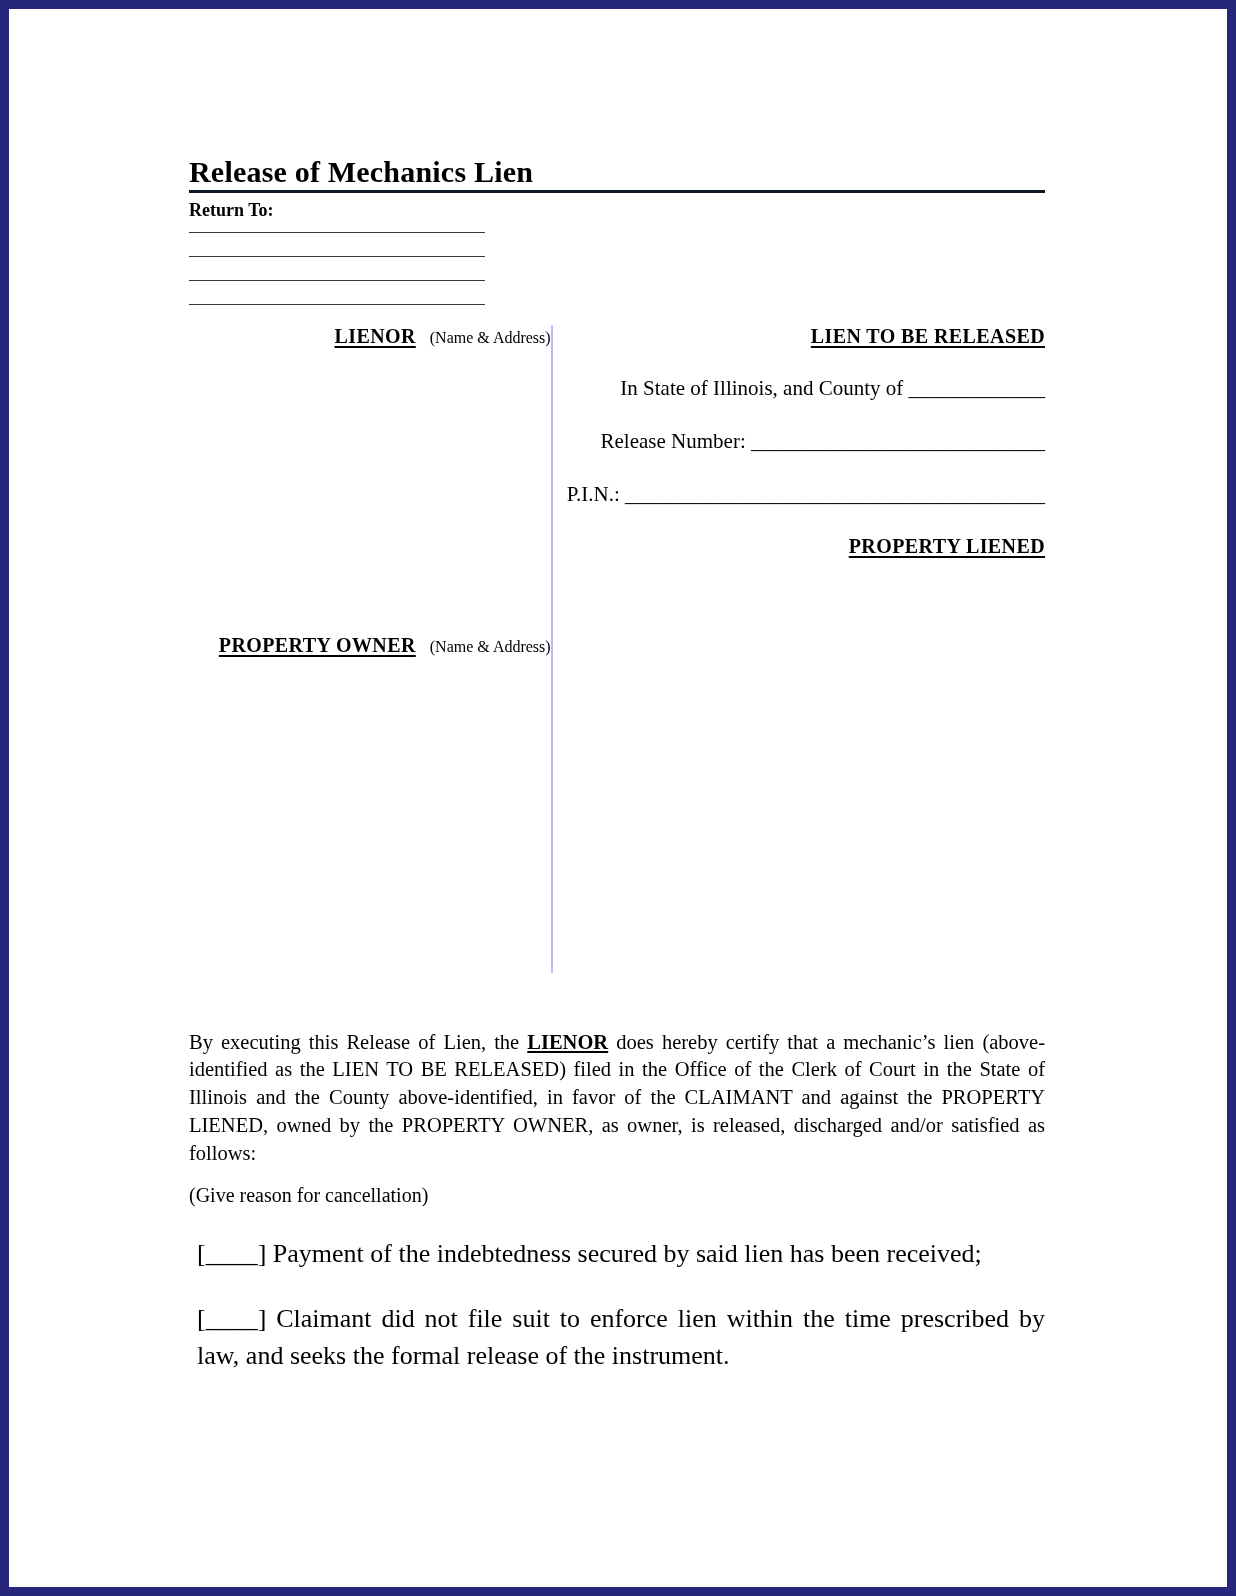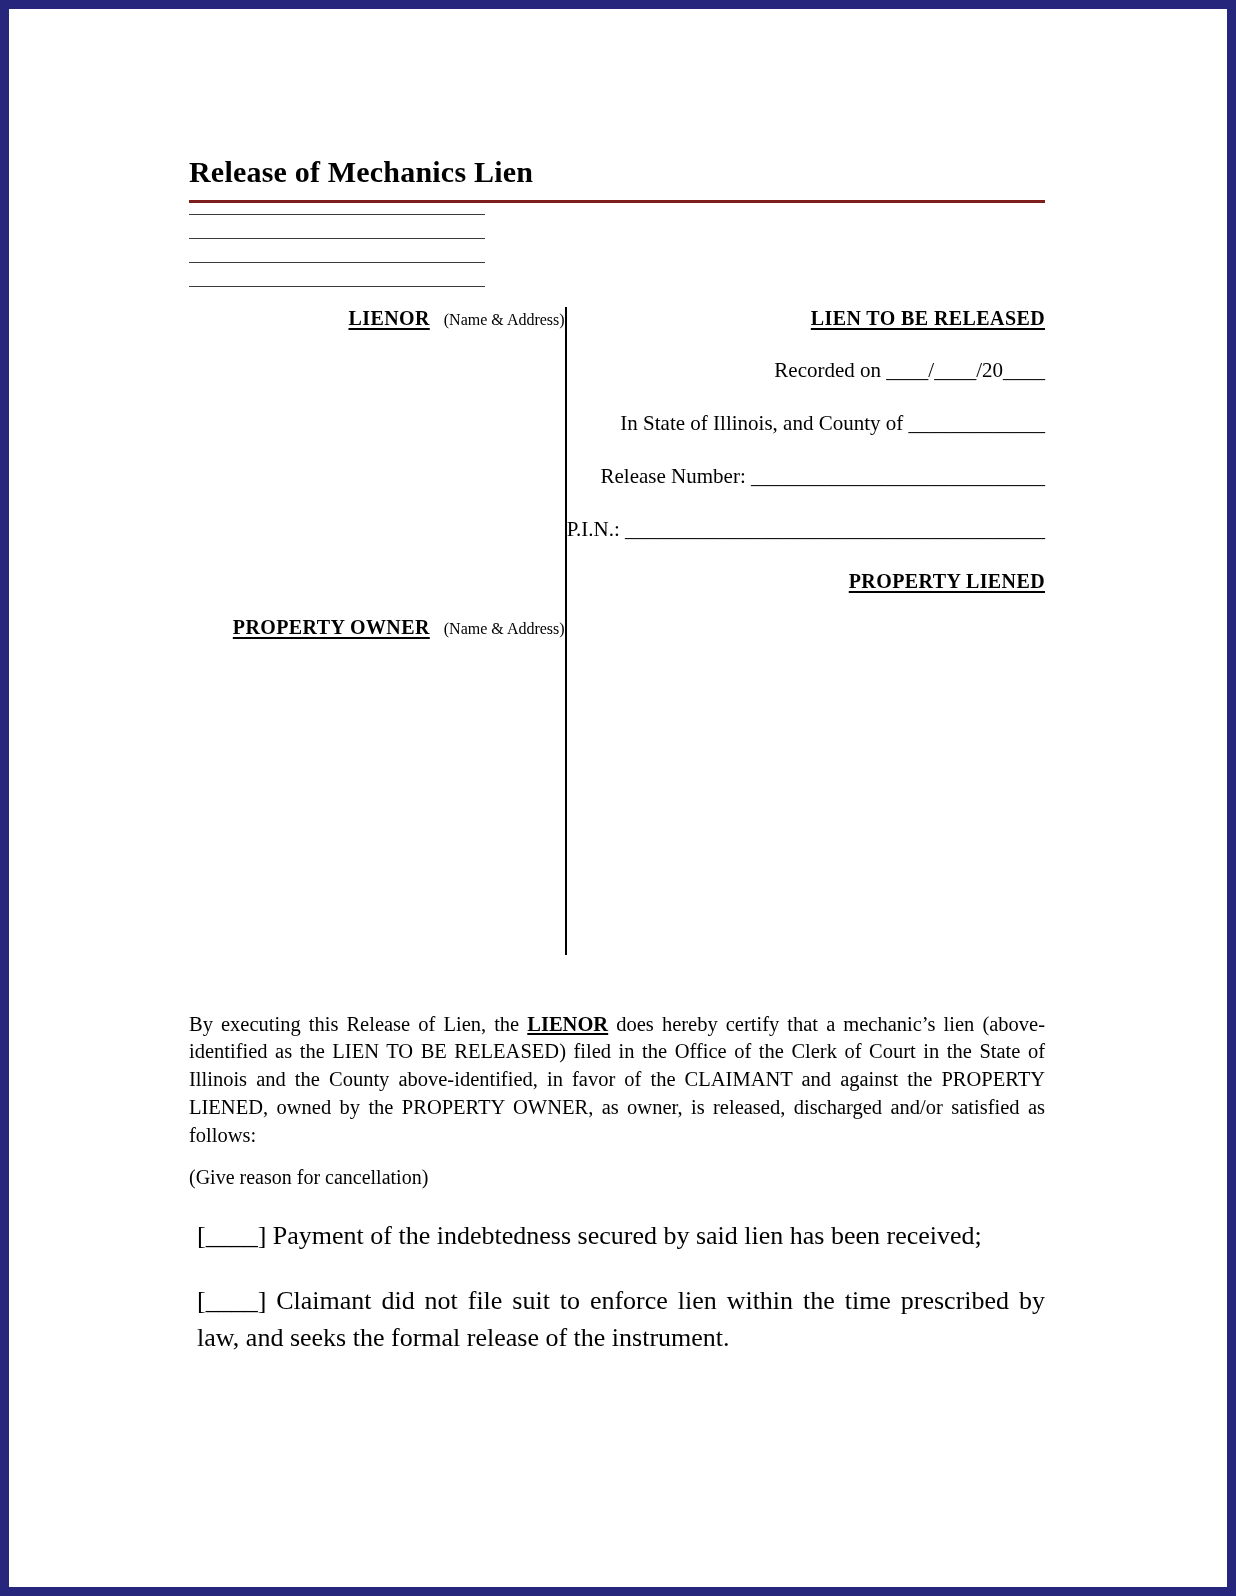--- a/index.html
+++ b/index.html
@@ -14,22 +14,22 @@
     color: #000000;
     overflow: hidden;
   }
   .content {
     position: absolute;
     left: 180px;
     top: 146px;
     width: 856px;
   }
   .title-row {
-    border-bottom: 3px solid #7f1d1d;
-    padding-bottom: 10px;
+    border-bottom: 3px solid #0f172a;
+    padding-bottom: 0;
   }
   .title-row h1 {
     margin: 0;
     font-size: 30px;
     font-weight: bold;
     line-height: 1.15;
     letter-spacing: 0.2px;
   }
   .return-to {
     margin-top: 7px;
@@ -45,21 +45,22 @@
 
   .columns {
     display: flex;
     margin-top: 20px;
     min-height: 648px;
     text-align: right;
   }
   .col-left { width: 428px; }
   .col-right {
     flex: 1;
-    border-left: 2px solid #000000;
+    border-left: 2px solid #c4b5fd;
+    padding-left: 14px;
   }
   .heading {
     font-size: 20px;
     font-weight: bold;
     text-decoration: underline;
     text-decoration-thickness: 2px;
     text-underline-offset: 3px;
     letter-spacing: 0.4px;
   }
   .sub {
@@ -103,20 +104,21 @@
 </head>
 <body>
 
 <div class="page" style="border-color: rgb(38, 38, 124); color: rgb(0, 0, 0);">
   <div class="content">
 
     <div class="title-row">
       <h1>Release of Mechanics Lien</h1>
     </div>
 
+    <div class="return-to">Return To:</div>
 
     <div class="blank-lines">
       <div class="blank-line"></div>
       <div class="blank-line"></div>
       <div class="blank-line"></div>
       <div class="blank-line"></div>
     </div>
 
     <div class="columns">
       <div class="col-left">
@@ -125,21 +127,20 @@
           <span class="sub">(Name &amp; Address)</span>
         </div>
         <div class="party-row owner-block">
           <span class="heading">PROPERTY OWNER</span>
           <span class="sub">(Name &amp; Address)</span>
         </div>
       </div>
 
       <div class="col-right">
         <span class="heading">LIEN TO BE RELEASED</span>
-        <div class="row">Recorded on ____/____/20____</div>
         <div class="row">In State of Illinois, and County of _____________</div>
         <div class="row">Release Number: ____________________________</div>
         <div class="row">P.I.N.: ________________________________________</div>
         <div>
           <span class="heading property-liened">PROPERTY LIENED</span>
         </div>
       </div>
     </div>
 
     <p class="body-para"><span>By executing this Release of Lien, the </span><span class="bold-underline">LIENOR</span><span> does hereby certify that a mechanic’s lien (above-identified as the LIEN TO BE RELEASED) filed in the Office of the Clerk of Court in the State of Illinois and the County above-identified, in favor of the CLAIMANT and against the PROPERTY LIENED, owned by the PROPERTY OWNER, as owner, is released, discharged and/or satisfied as follows:</span></p>

